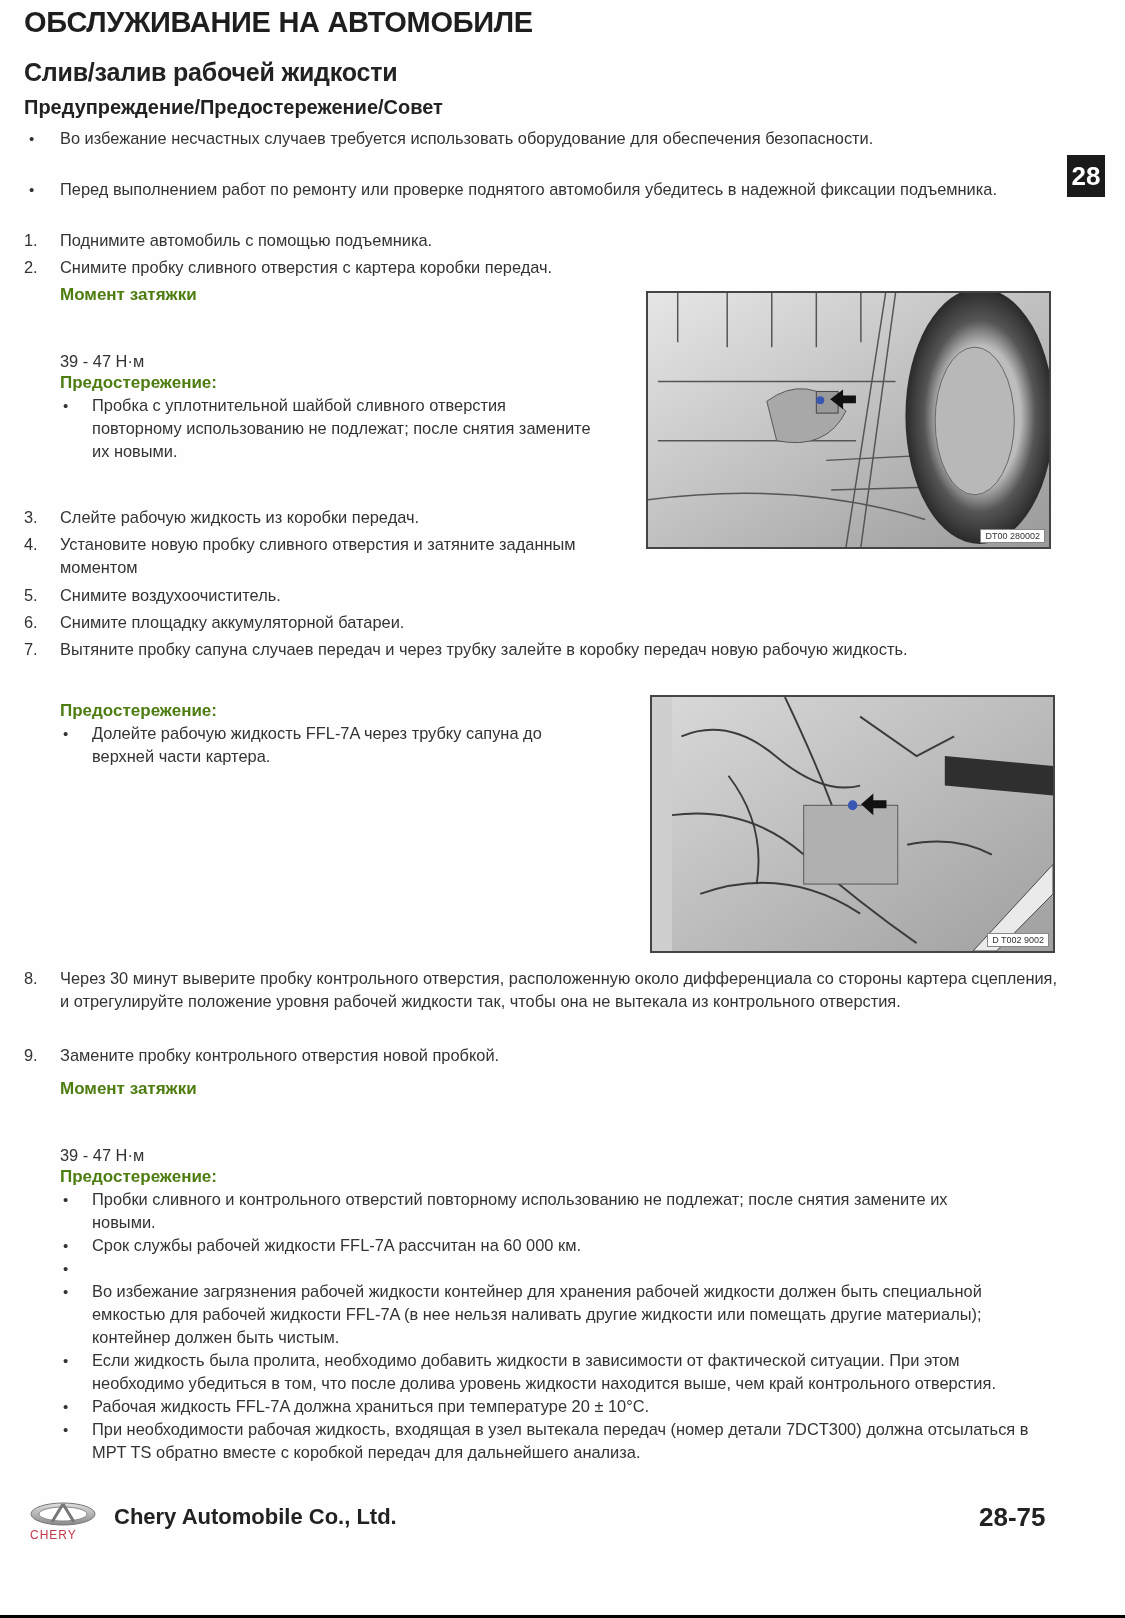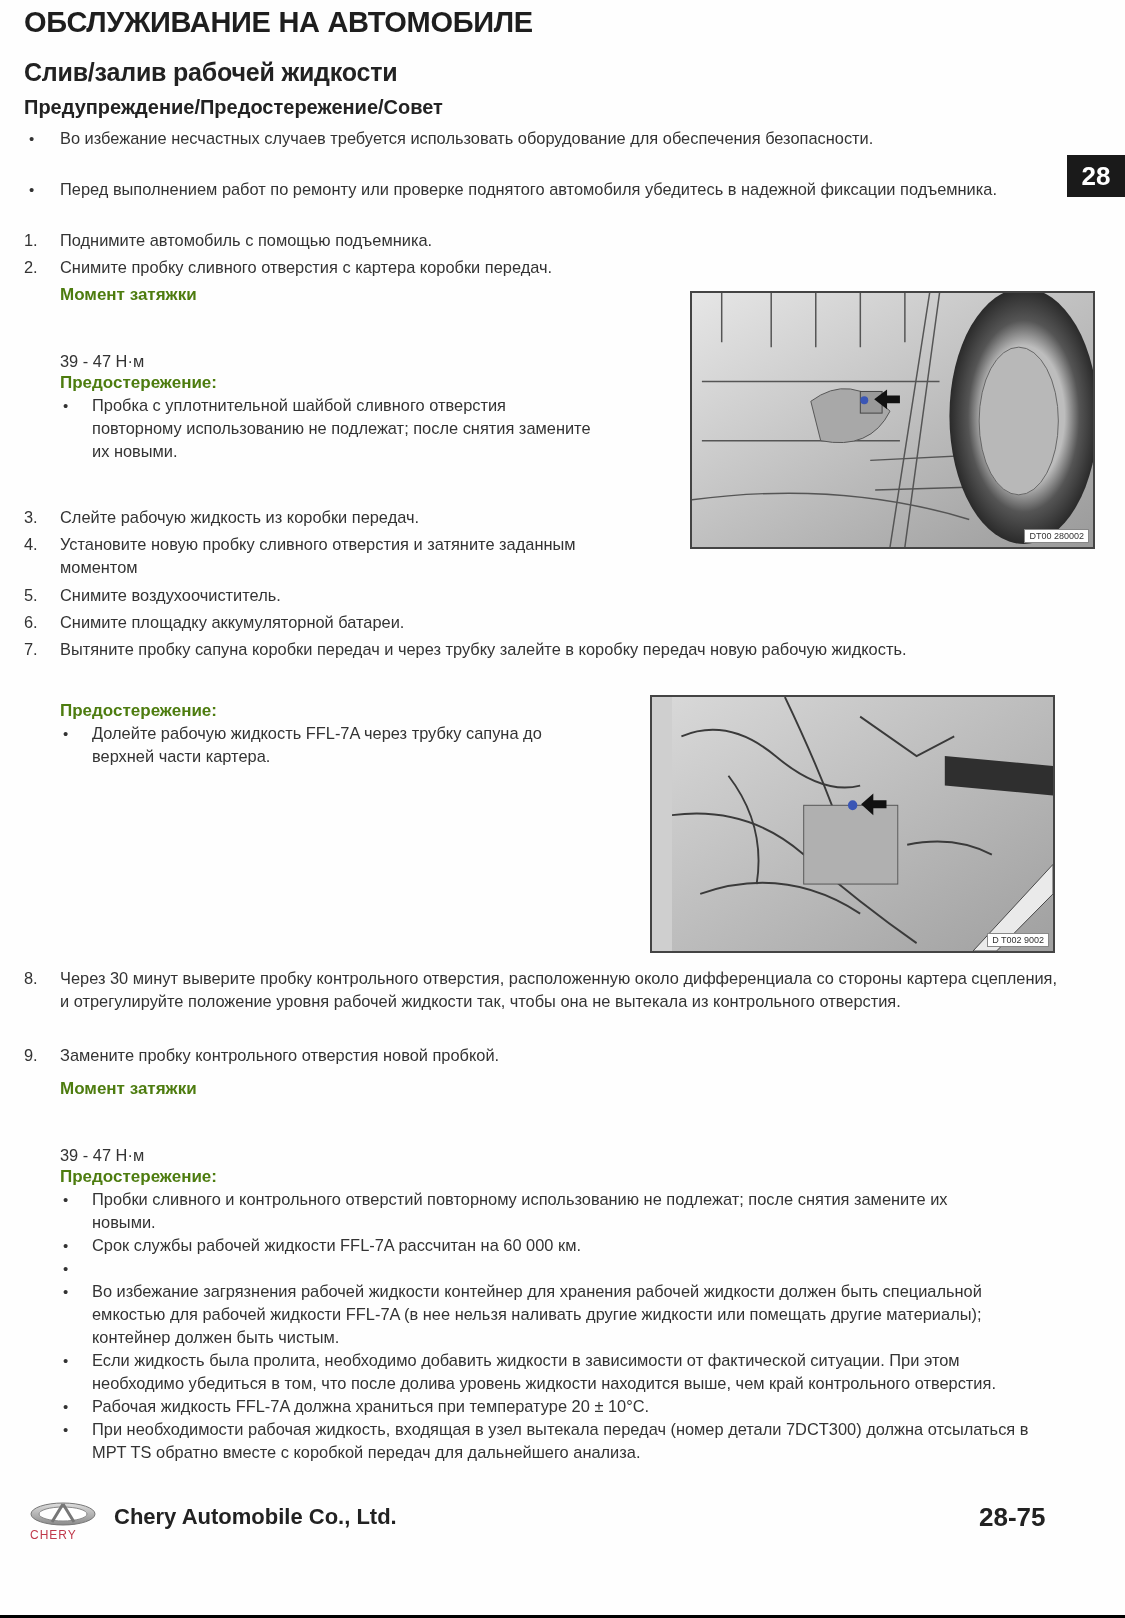--- a/index.html
+++ b/index.html
@@ -3,21 +3,21 @@
 <meta charset="utf-8">
 <style>
   * { box-sizing: border-box; margin: 0; padding: 0; }
   html, body { width: 1125px; height: 1618px; background: #fefefe; overflow: hidden; }
   body { position: relative; font-family: "Liberation Sans", sans-serif; color: #2a2a2a; }
 
   .h1 { position: absolute; left: 24px; top: 6px; font-size: 29px; font-weight: bold; color: #1e1e1e; letter-spacing: -0.3px; text-align: right; }
   .h2 { position: absolute; left: 24px; top: 58px; font-size: 25px; font-weight: bold; color: #222; letter-spacing: -0.2px; }
   .h3 { position: absolute; left: 24px; top: 96px; font-size: 20px; font-weight: bold; color: #222; }
 
-  .chapter-tab { position: absolute; left: 1067px; top: 155px; width: 58px; height: 42px; background: #1a1a1a; color: #fff;
+  .chapter-tab { position: absolute; left: 1067px; top: 155px; width: 38px; height: 42px; background: #1a1a1a; color: #fff;
     font-size: 26px; font-weight: bold; display: flex; align-items: center; justify-content: center; }
 
   .txt { font-size: 16.4px; line-height: 23px; color: #333; }
   .row { position: absolute; left: 24px; display: flex; }
   .marker { width: 36px; flex: 0 0 36px; }
   .bullet { font-size: 15px; padding-left: 5px; }
   .row .body { flex: 1; }
 
   .sub { position: absolute; left: 60px; }
   .sub-title { font-size: 17px; font-weight: bold; color: #4d7c0f; line-height: 22px; }
@@ -66,21 +66,21 @@
 <div class="sub" style="top:284px; width:540px;">
   <div class="sub-title">Момент затяжки</div>
   <div class="sub-val">39 - 47 Н·м</div>
   <div class="sub-title">Предостережение:</div>
   <div class="sub-bul txt">
     <span class="marker bullet">•</span>
     <span class="body" style="width:500px">Пробка с уплотнительной шайбой сливного отверстия повторному использованию не подлежат; после снятия замените их новыми.</span>
   </div>
 </div>
 
-<div class="figure" style="left:646px; top:291px; width:405px; height:258px;margin-left:44px;">
+<div class="figure" style="left:646px; top:291px; width:405px; height:258px;">
   <svg viewBox="0 0 405 258" preserveAspectRatio="none">
     <defs>
       <linearGradient id="g1" x1="0" y1="0" x2="1" y2="1">
         <stop offset="0" stop-color="#e6e6e6"></stop>
           <stop offset="1" stop-color="#9a9a9a"></stop>
       </linearGradient>
       <radialGradient id="tire" cx="0.5" cy="0.5" r="0.5">
         <stop offset="0.55" stop-color="#bdbdbd"></stop>
           <stop offset="0.75" stop-color="#555"></stop>
           <stop offset="1" stop-color="#2a2a2a"></stop>
@@ -114,21 +114,21 @@
 <div class="row txt" style="top:584px; width:600px;">
   <span class="marker">5.</span>
   <span class="body">Снимите воздухоочиститель.</span>
 </div>
 <div class="row txt" style="top:611px; width:600px;">
   <span class="marker">6.</span>
   <span class="body">Снимите площадку аккумуляторной батареи.</span>
 </div>
 <div class="row txt" style="top:638px; width:1040px;">
   <span class="marker">7.</span>
-  <span class="body">Вытяните пробку сапуна коробки передач и через трубку залейте в коробку передач новую рабочую жидкость.</span>
+  <span class="body">Вытяните пробку сапуна случаев передач и через трубку залейте в коробку передач новую рабочую жидкость.</span>
 </div>
 
 <div class="sub" style="top:700px; width:520px;">
   <div class="sub-title">Предостережение:</div>
   <div class="sub-bul txt">
     <span class="marker bullet">•</span>
     <span class="body" style="width:470px">Долейте рабочую жидкость FFL-7A через трубку сапуна до верхней части картера.</span>
   </div>
 </div>
 

